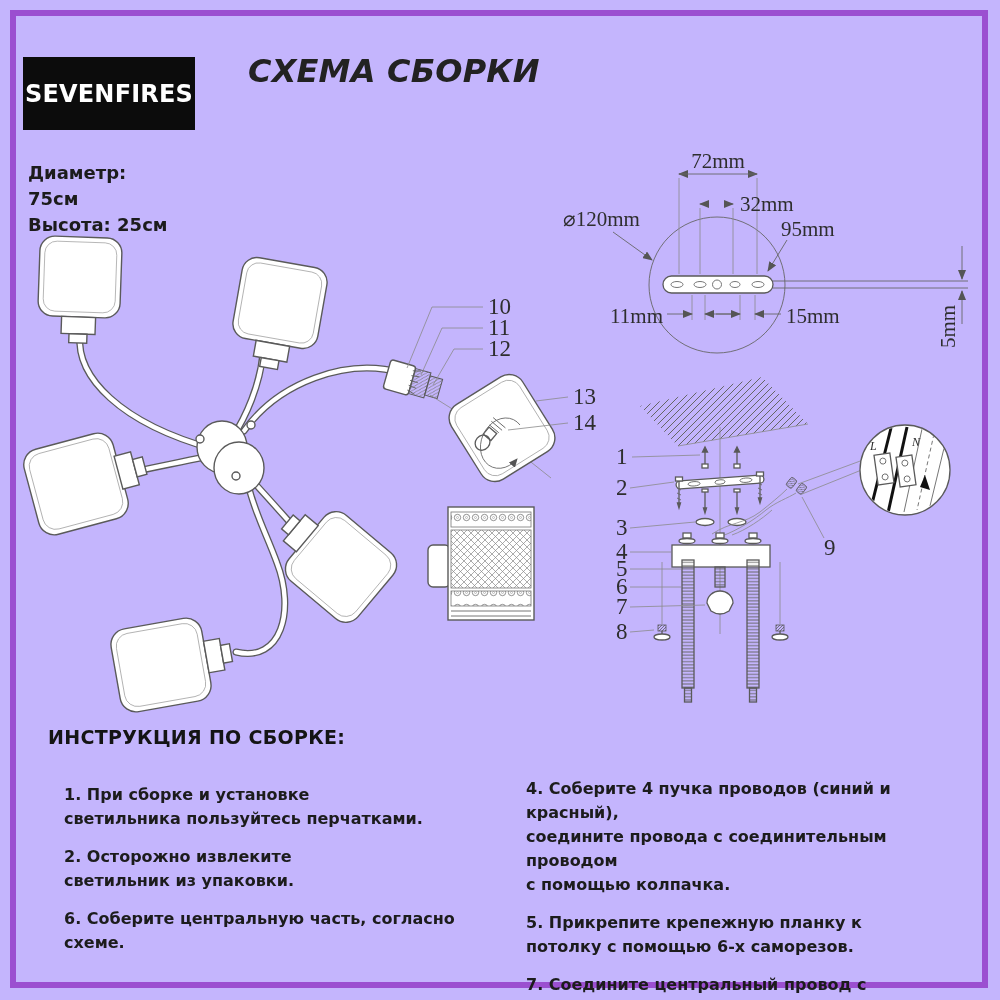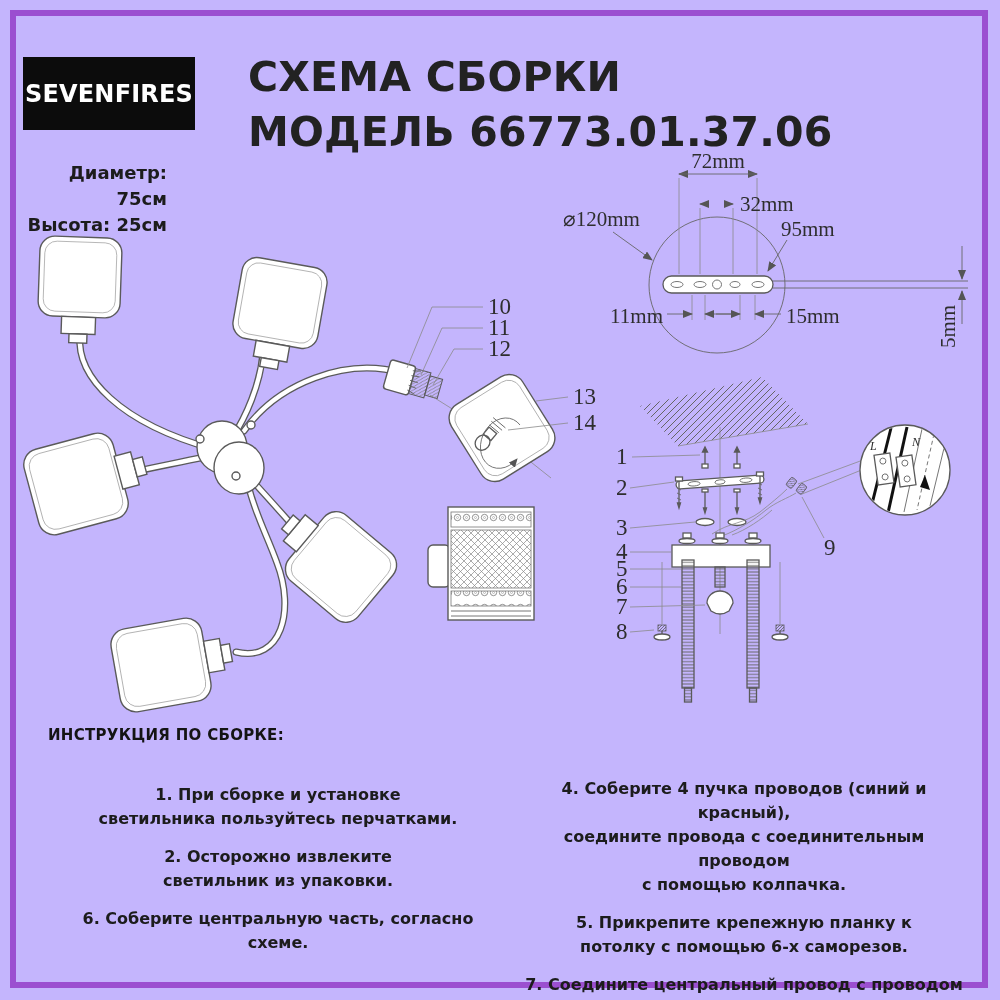--- a/index.html
+++ b/index.html
@@ -5,30 +5,30 @@
   html,body{margin:0;padding:0;background:#fff;}
   .page{position:relative;width:1000px;height:1000px;background:#c4b5fd;overflow:hidden;
         font-family:"DejaVu Sans","Liberation Sans",sans-serif;color:#1c1c1c;}
   .frame{position:absolute;left:10px;top:10px;width:966px;height:966px;
          border:6px solid var(--frame,#9b4fd0);pointer-events:none;}
   .logo{position:absolute;left:23px;top:57px;width:172px;height:73px;background:var(--logo-bg,#0c0c0c);
         color:var(--logo-text,#fff);display:flex;align-items:center;justify-content:center;
         font-size:24px;letter-spacing:.2px;white-space:nowrap;}
   .logo .b{font-weight:bold;}
   .logo .l{font-weight:bold;}
-  .title{position:absolute;left:248px;top:50px;font-size:41px;font-weight:bold;line-height:1.35;
-         color:#222;letter-spacing:.2px;}
-  .specs{position:absolute;left:19px;top:160px;width:148px;text-align:right;font-size:18px;
+  .title{position:absolute;left:248px;top:50px;font-size:32px;font-weight:bold;line-height:1.35;
+         color:#222;letter-spacing:.2px;font-style:italic;}
+  .specs{position:absolute;left:28px;top:160px;width:148px;font-size:18px;
          font-weight:600;line-height:1.45;color:#1c1c1c;}
-  .instructions-heading{position:absolute;left:48px;top:726px;font-size:15px;font-weight:bold;
+  .instructions-heading{position:absolute;left:48px;top:726px;font-size:19px;font-weight:bold;
          letter-spacing:.3px;color:#141414;}
   .col{position:absolute;font-size:16px;font-weight:600;line-height:1.5;color:#1c1c1c;}
   .col-left{left:48px;top:783px;width:460px;}
   .col-right{left:510px;top:777px;width:468px;}
-  .step{margin:0 9px 14px;white-space:pre-line;text-align:center;}
+  .step{margin:0 16px 14px;white-space:pre-line;}
   svg{position:absolute;overflow:visible;}
   .svg-lamp{left:30px;top:225px;}
   .svg-mount{left:555px;top:148px;}
   .svg-assembly{left:612px;top:372px;}
   svg .line{stroke:#5a5a5a;fill:none;stroke-width:1.3;}
   svg .thin{stroke:#666;fill:none;stroke-width:.9;}
   svg .hair{stroke:#8a8a8a;fill:none;stroke-width:.8;}
   svg .tube-o{stroke:#5a5a5a;stroke-width:7;fill:none;stroke-linecap:round;}
   svg .tube-i{stroke:#fff;stroke-width:4.4;fill:none;stroke-linecap:round;}
   svg .shade{fill:#fff;stroke:#5a5a5a;stroke-width:1.4;}
@@ -45,21 +45,20 @@
 <div class="page">
   <div class="frame"></div>
 
   <div class="logo">
     <span class="b">SEVEN</span>
       <span class="l">FIRES</span>
   </div>
 
   <div class="title">
     <div>СХЕМА СБОРКИ</div>
-    <div>МОДЕЛЬ 66773.01.37.06</div>
   </div>
 
   <div class="specs">
     <div>Диаметр: 75см</div>
     <div>Высота: 25см</div>
   </div>
 
   <svg class="svg-lamp" width="580" height="500" viewBox="0 0 580 500">
     <defs>
       <pattern id="knurl" width="4" height="4" patternUnits="userSpaceOnUse">

